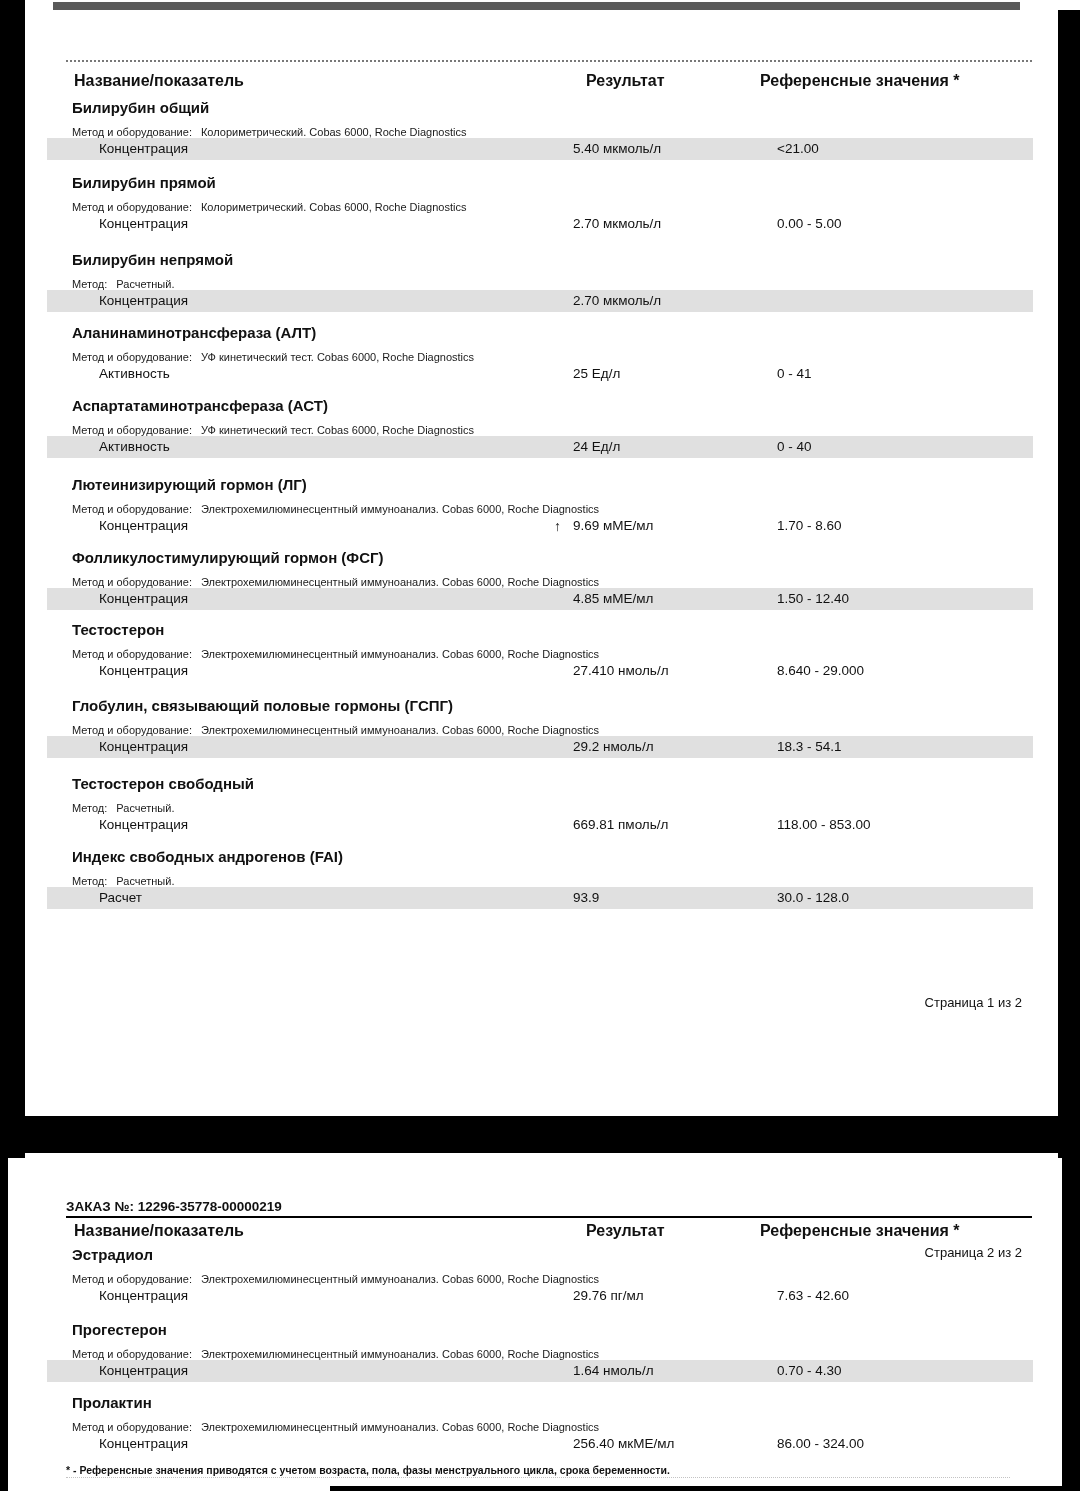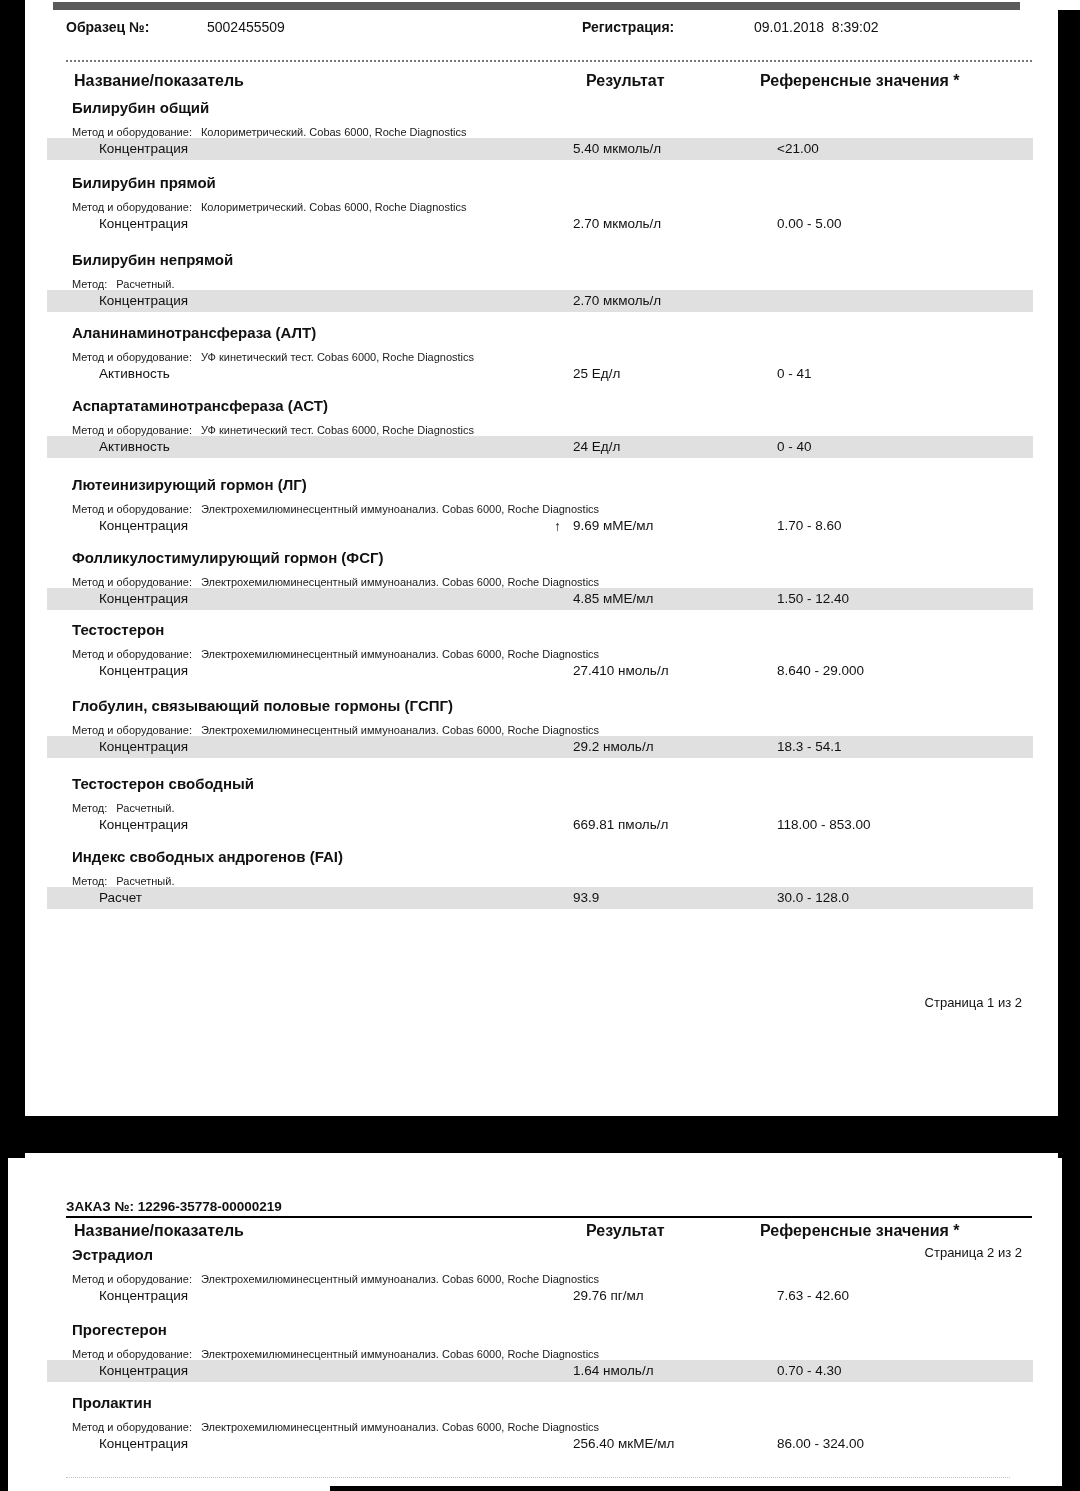--- a/index.html
+++ b/index.html
@@ -65,26 +65,20 @@
   <div class="edge top-edge"></div>
   <div class="edge left-edge-1"></div>
   <div class="edge right-edge-1"></div>
   <div class="edge sep-band"></div>
   <div class="edge left-edge-2"></div>
   <div class="edge right-edge-2"></div>
   <div class="edge bottom-edge"></div>
 
   <div class="content">
 
-    <div class="hdr-line hl1">
-      <span class="hdr-label">Образец №:</span>
-      <span class="hdr-value">5002455509</span>
-      <span class="hdr-label-r">Регистрация:</span>
-      <span class="hdr-value-r">09.01.2018  8:39:02</span>
-    </div>
 
     <div class="dotted-sep"></div>
 
     <div class="col-head ch1">
       <span class="ch-name">Название/показатель</span>
       <span class="ch-result">Результат</span>
       <span class="ch-ref">Референсные значения *</span>
     </div>
 
     <div class="test t1-0">
@@ -246,16 +240,17 @@
       <div class="test-name">Пролактин</div>
       <div class="method-line"><span>Метод и оборудование:</span><span class="m-text">Электрохемилюминесцентный иммуноанализ. Cobas 6000, Roche Diagnostics</span></div>
       <div class="row">
         <span class="r-label">Концентрация</span>
         <span class="r-flag"></span>
         <span class="r-result">256.40 мкМЕ/мл</span>
         <span class="r-ref">86.00 - 324.00</span>
       </div>
     </div>
 
+    <div class="footnote">* - Референсные значения приводятся с учетом возраста, пола, фазы менструального цикла, срока беременности.</div>
     <div class="dotted-faint"></div>
 
   </div>
 </div>
 
 </body></html>

